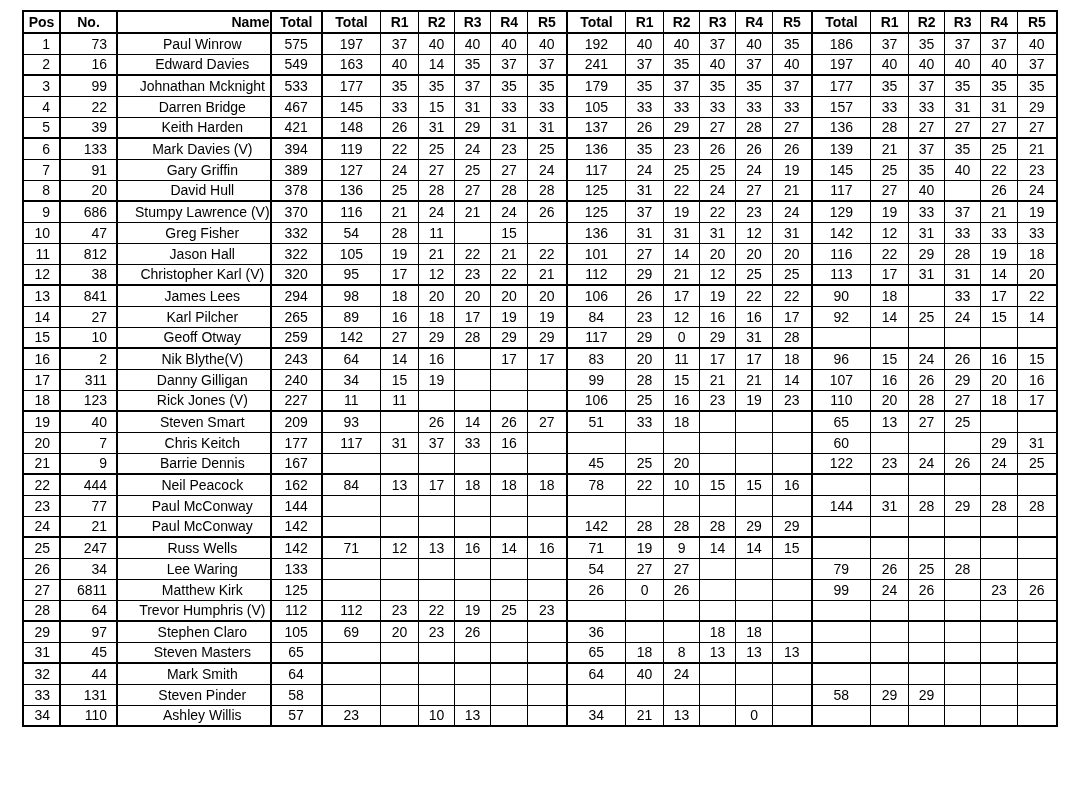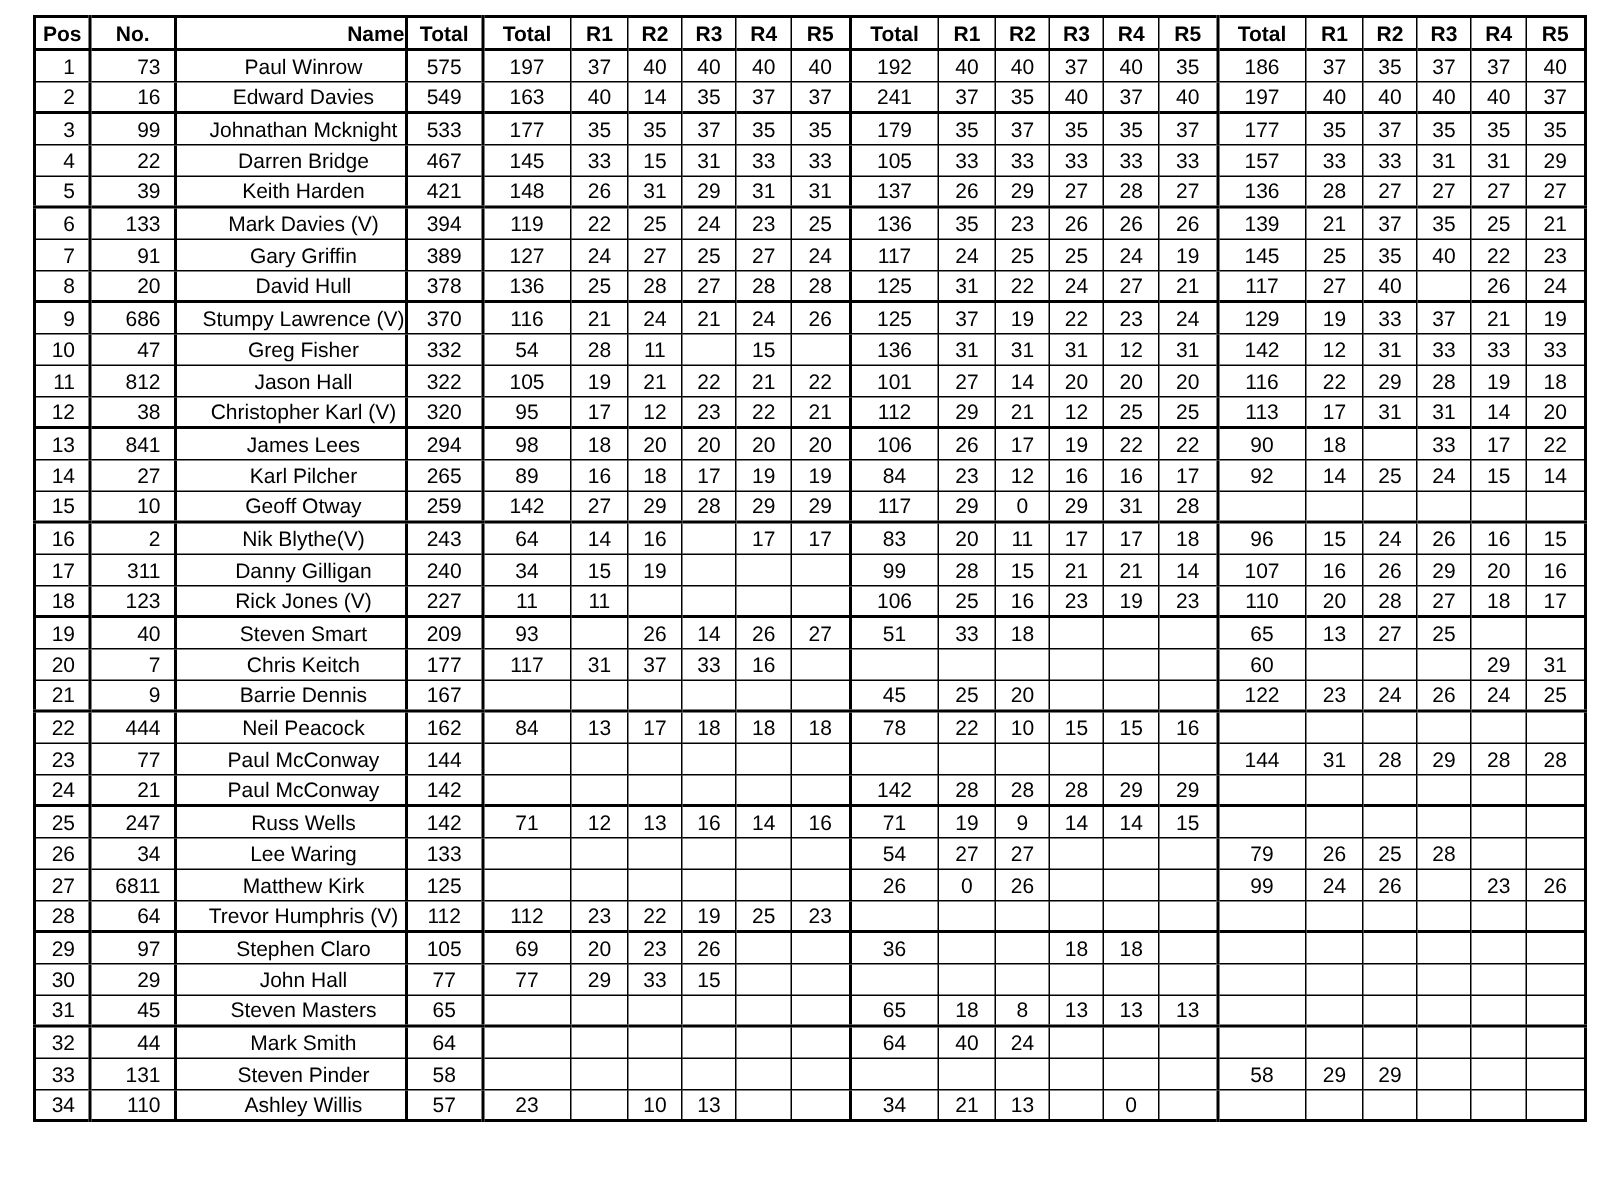--- a/index.html
+++ b/index.html
@@ -782,44 +782,20 @@
           <td class="num">18</td>
           <td class="num">18</td>
           <td class="num"></td>
           <td class="num vt"></td>
           <td class="num"></td>
           <td class="num"></td>
           <td class="num"></td>
           <td class="num"></td>
           <td class="num"></td>
         </tr>
-        <tr>
-          <td class="pos">30</td>
-          <td class="no vt">29</td>
-          <td class="name vt">John Hall</td>
-          <td class="num vt">77</td>
-          <td class="num vt">77</td>
-          <td class="num">29</td>
-          <td class="num">33</td>
-          <td class="num">15</td>
-          <td class="num"></td>
-          <td class="num"></td>
-          <td class="num vt"></td>
-          <td class="num"></td>
-          <td class="num"></td>
-          <td class="num"></td>
-          <td class="num"></td>
-          <td class="num"></td>
-          <td class="num vt"></td>
-          <td class="num"></td>
-          <td class="num"></td>
-          <td class="num"></td>
-          <td class="num"></td>
-          <td class="num"></td>
-        </tr>
         <tr class="group-end">
           <td class="pos">31</td>
           <td class="no vt">45</td>
           <td class="name vt">Steven Masters</td>
           <td class="num vt">65</td>
           <td class="num vt"></td>
           <td class="num"></td>
           <td class="num"></td>
           <td class="num"></td>
           <td class="num"></td>

